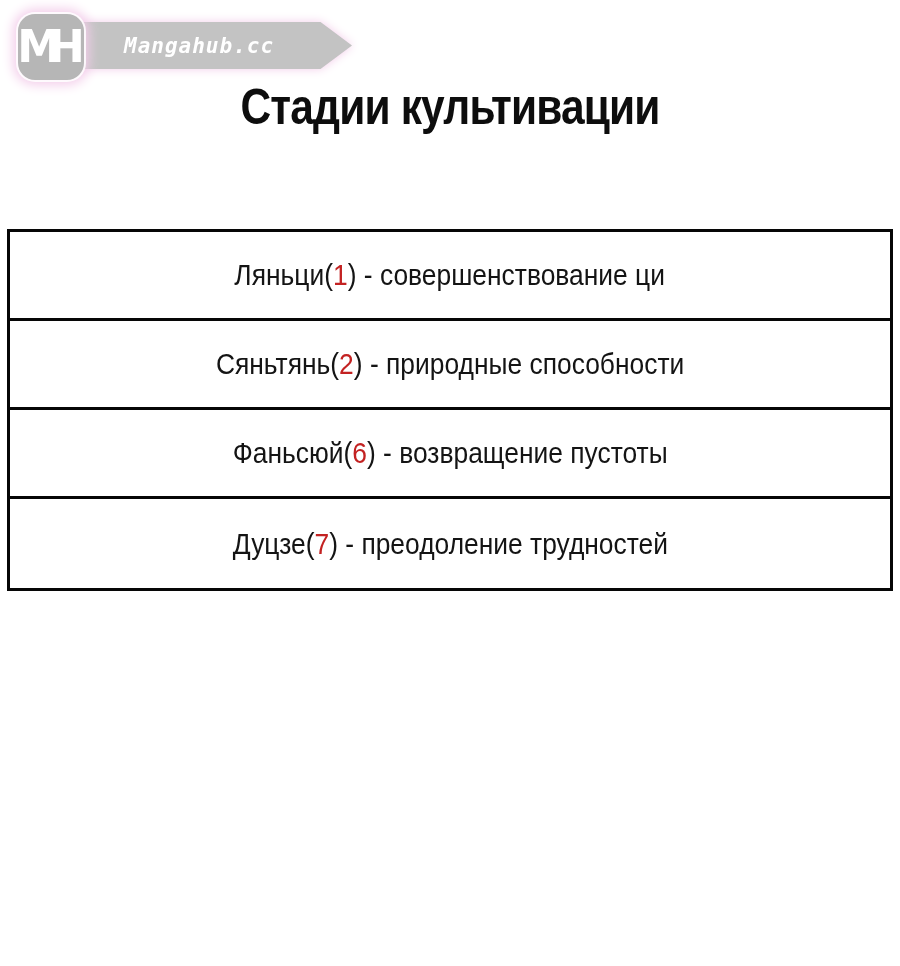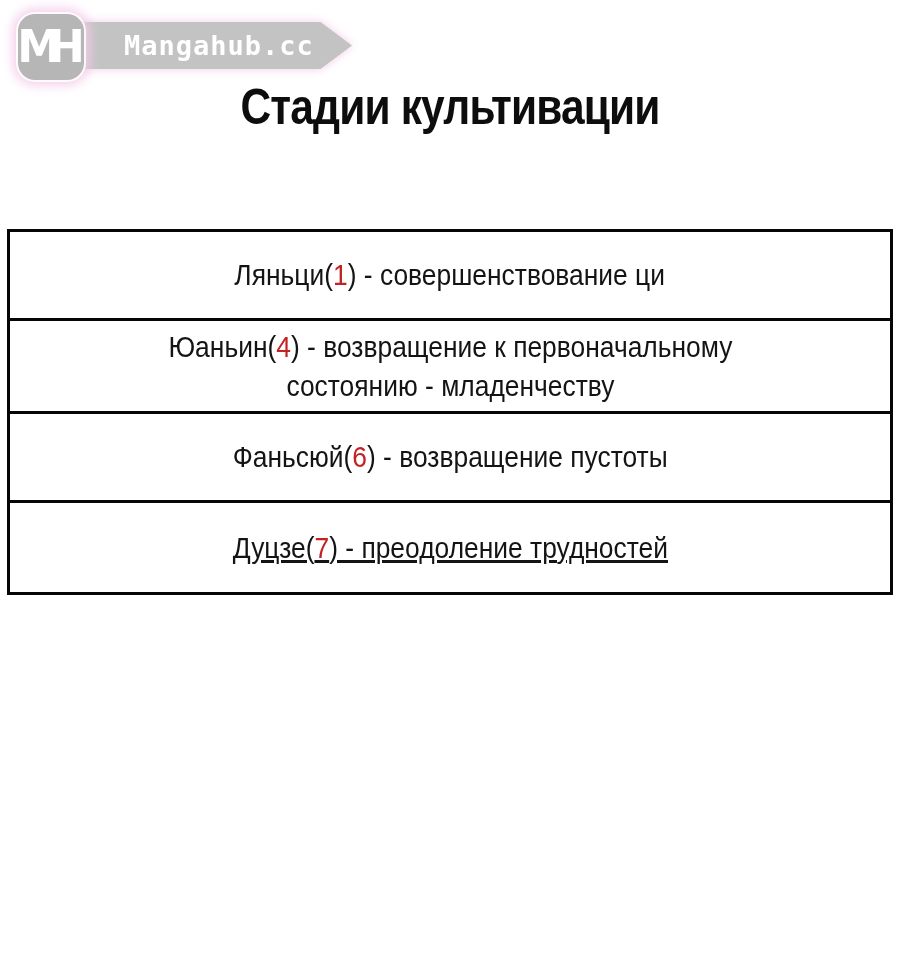--- a/index.html
+++ b/index.html
@@ -39,25 +39,26 @@
   .banner {
     width: 286px; height: 47px;
     background: var(--logo-banner-gray);
     clip-path: polygon(0 0, 89% 0, 100% 50%, 89% 100%, 0 100%);
     display: flex;
     align-items: center;
     padding-left: 58px;
   }
   .banner-text {
     font-family: "DejaVu Sans Mono", monospace;
-    font-size: 27px;
+    font-size: 21px;
     font-weight: bold;
     letter-spacing: 1px;
     color: var(--logo-text-white);
     white-space: nowrap;
+    font-style: italic;
   }
   .logo-square {
     position: absolute;
     left: 0; top: 2px;
     width: 66px; height: 66px;
     background: var(--logo-square-gray);
     border-radius: 17px;
     display: flex;
     align-items: center;
     justify-content: center;
@@ -96,21 +97,21 @@
   }
   .row {
     min-height: 89px;
     display: flex;
     align-items: center;
     justify-content: center;
     padding: 6px 10px;
     border-bottom: 3px solid var(--border);
     background: var(--background);
   }
-  .row:last-child { border-bottom: none; text-decoration: underline; }
+  .row:last-child { border-bottom: none; }
   .row-text {
     margin: 0;
     font-size: 30px;
     line-height: 1.3;
     text-align: center;
     letter-spacing: 0px;
     transform: scaleX(0.88);
     transform-origin: 50% 50%;
     color: var(--text);
   }
@@ -135,26 +136,25 @@
   </div>
 
   <h1 class="title">Стадии культивации</h1>
 
   <div class="stage-table">
 
     <div class="row">
       <p class="row-text"><span>Ляньци(</span><span class="red">1</span><span>) - совершенствование ци</span></p>
     </div>
 
+    <div class="row">
+      <p class="row-text"><span>Сяньтянь(</span><span class="red">2</span><span>) - природные способности</span></p>
+    </div>
 
 
-    <div class="row">
-      <p class="row-text"><span>Юаньин(</span><span class="red">4</span><span>) - возвращение к первоначальному
-состоянию - младенчеству</span></p>
-    </div>
 
 
     <div class="row">
       <p class="row-text"><span>Фаньсюй(</span><span class="red">6</span><span>) - возвращение пустоты</span></p>
     </div>
 
     <div class="row">
       <p class="row-text"><span>Дуцзе(</span><span class="red">7</span><span>) - преодоление трудностей</span></p>
     </div>
 

